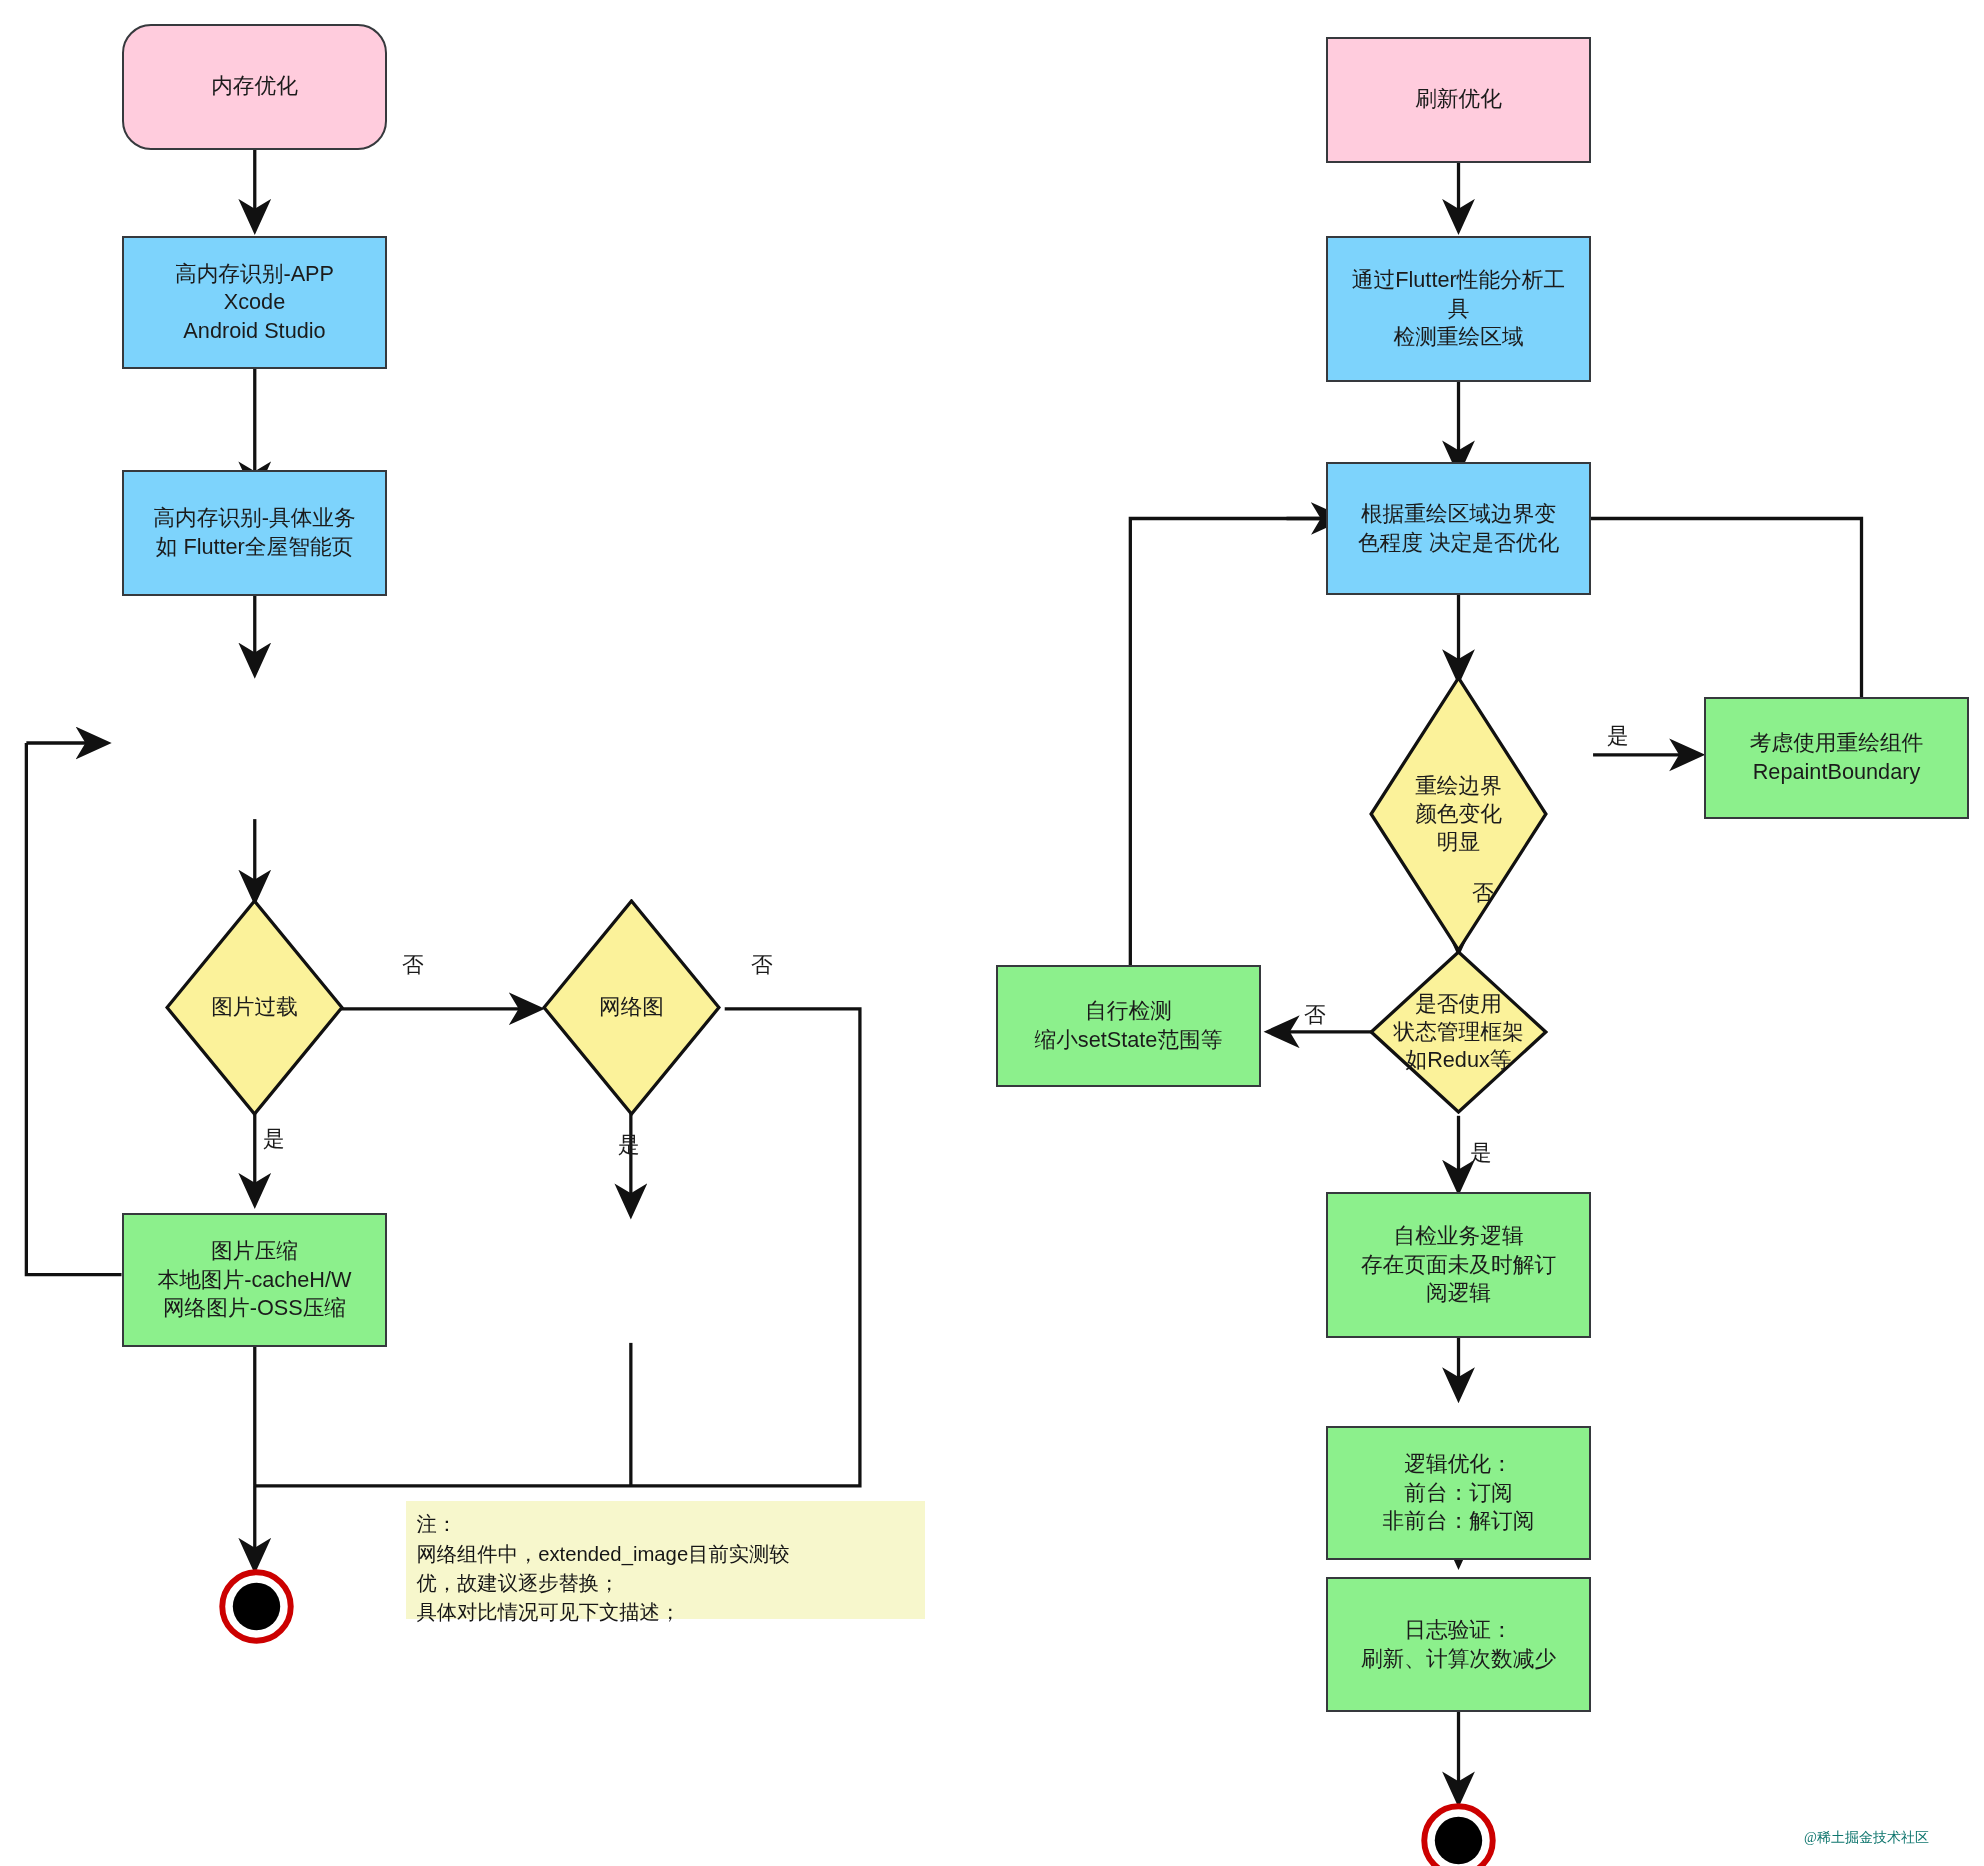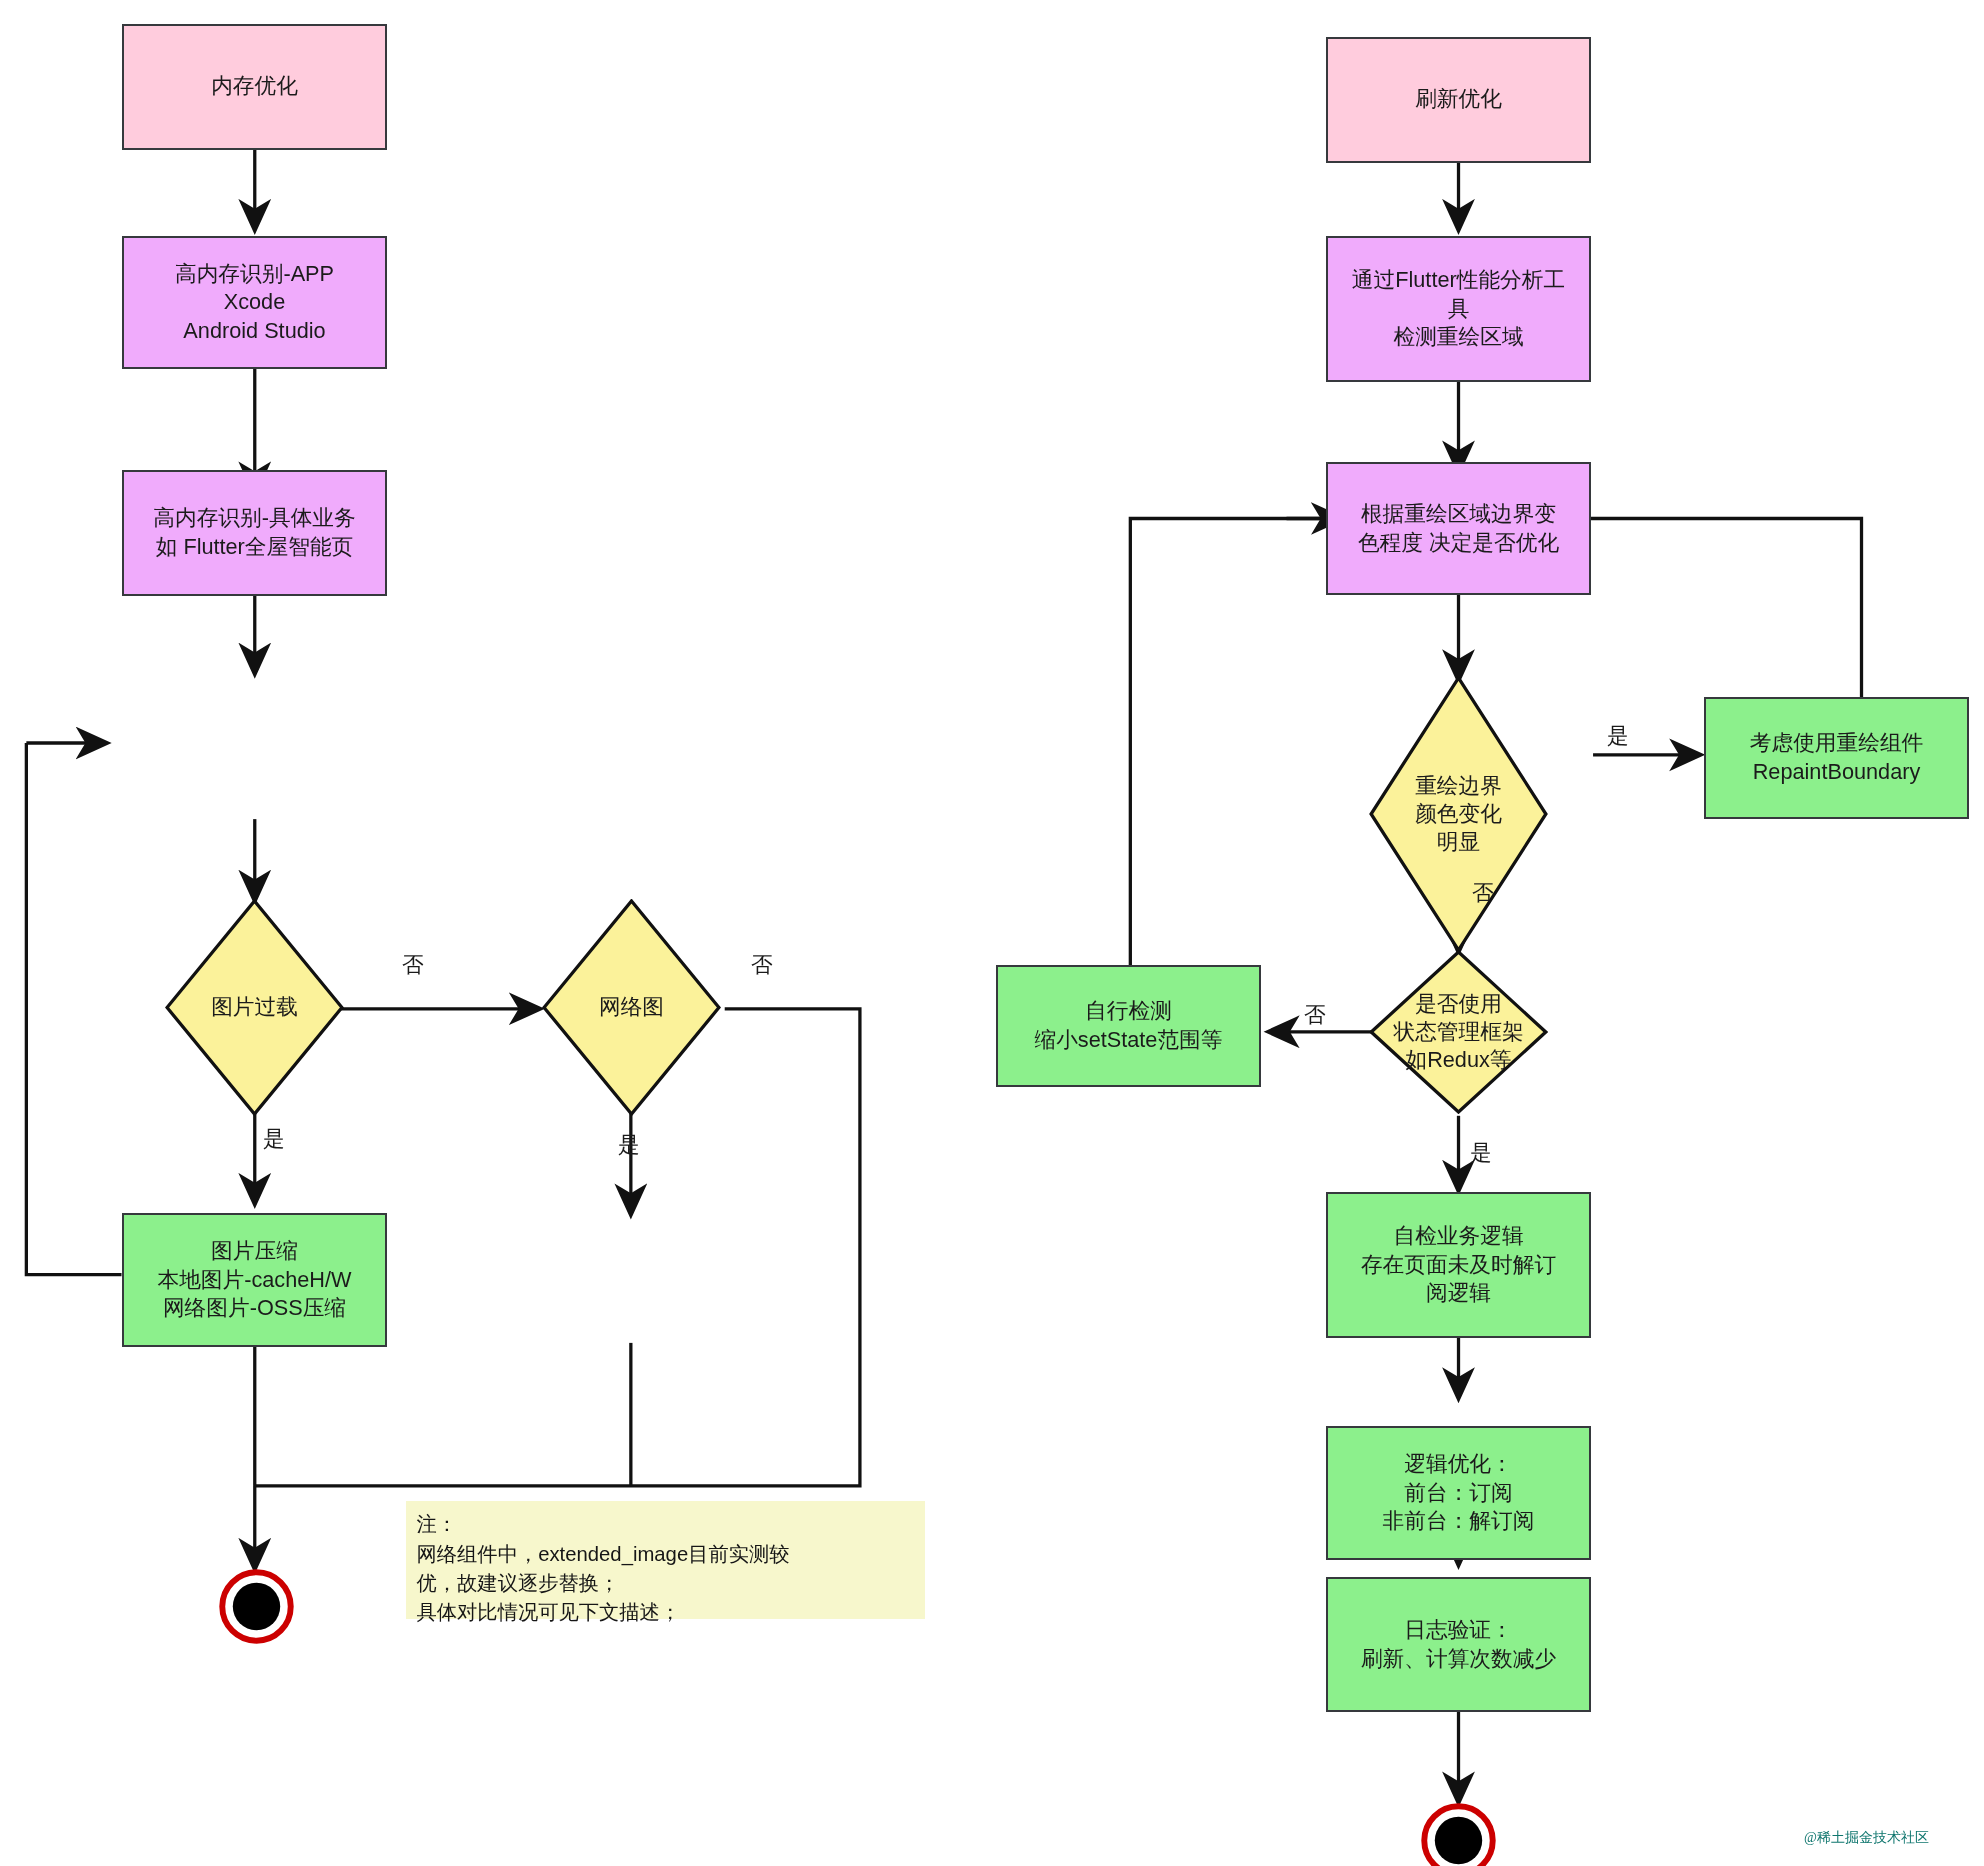--- a/index.html
+++ b/index.html
@@ -33,21 +33,21 @@
     justify-content: center;
     text-align: center;
     border: 2px solid #36393d;
     color: #1b1b1b;
     font-size: 21.7px;
     line-height: 1.32;
     white-space: pre-line;
     z-index: 3;
   }
   .node.start     { background: #ffccdd; }
-  .node.process   { background: #f0abfc; }
+  .node.process   { background: #7dd3fc; }
   .node.action    { background: #8cf08c; }
   .node.note      {
     background: #f7f7cc;
     border: none;
     text-align: left;
     justify-content: flex-start;
     align-items: flex-start;
     padding: 9.2px 10.5px 6.6px 10.5px;
     line-height: 1.45;
     color: #161616;
@@ -144,21 +144,21 @@
       <path d="M2836,1096 L2836,790 L2330,790"></path>
 
       <path d="M1722,1502 L1722,790 L2040,790"></path>
     </g>
     <g stroke="#111111" stroke-width="5" fill="none" marker-end="url(#arrow)">
       <path d="M2400,790 L2318,790"></path>
       <path d="M1960,790 L2042,790"></path>
     </g>
   </svg>
 
-  <div class="node start" style="left:122px; top:23.6px; width:265px; height:126px;">内存优化</div>
+  <div class="node start" style="left:122px; top:23.6px; width:265px; height:126px;border-radius:29px;">内存优化</div>
 
   <div class="node process" style="left:122px; top:236px; width:265px; height:133px;">高内存识别-APP
 Xcode
 Android Studio</div>
 
   <div class="node process" style="left:122px; top:470px; width:265px; height:126px;">高内存识别-具体业务
 如 Flutter全屋智能页</div>
 
 
   <div class="diamond-wrap" style="left:165px; top:899px; width:179px; height:217px;">

